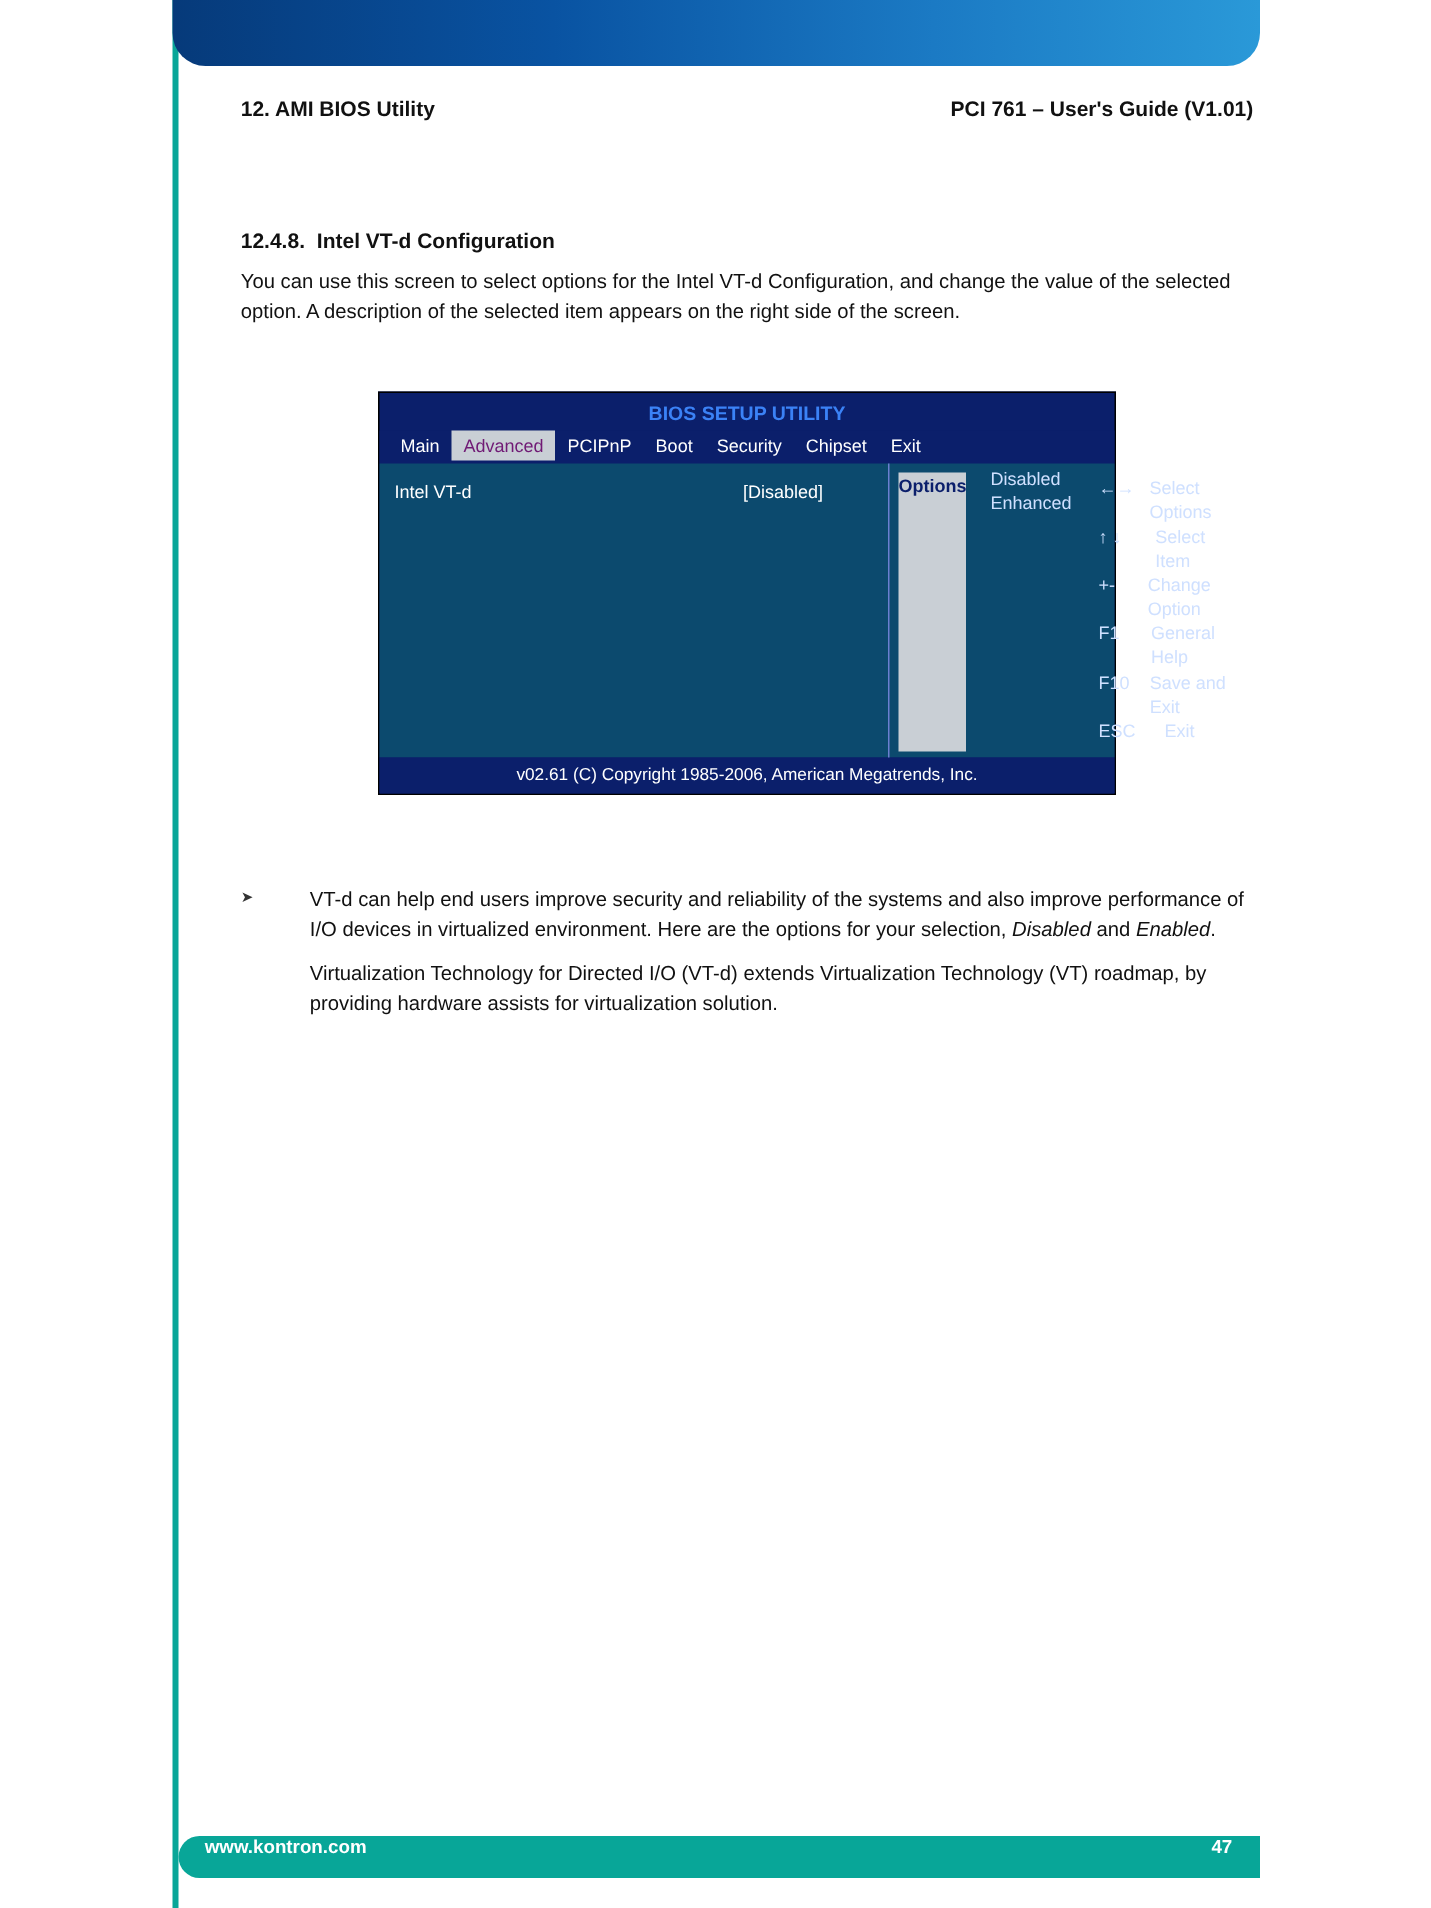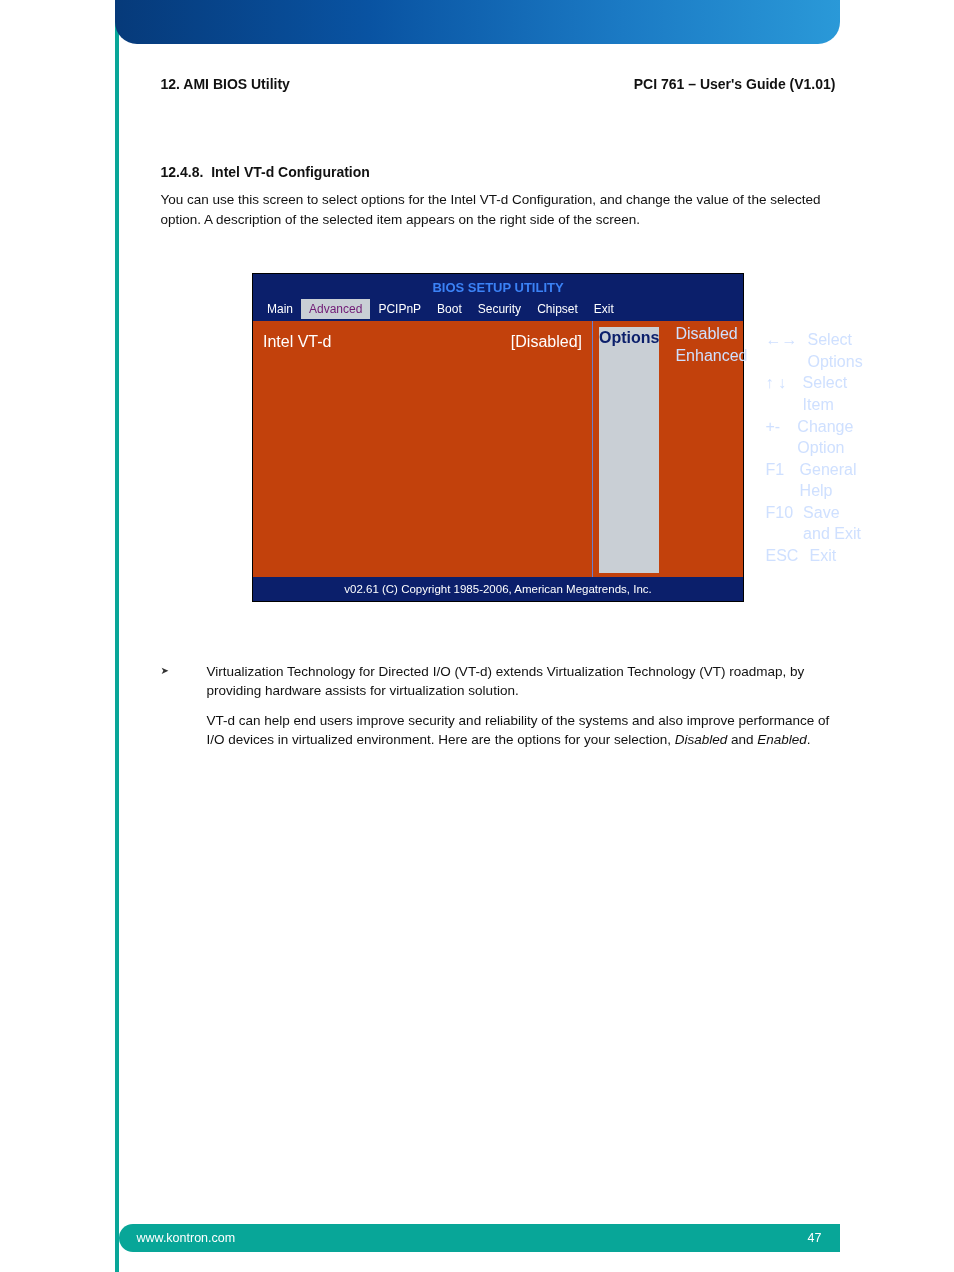--- a/index.html
+++ b/index.html
@@ -1,49 +1,49 @@
 <!DOCTYPE html>
 <html><head>
 <meta charset="utf-8">
 <style>
   html,body{margin:0;padding:0;font-family:Arial,Helvetica,sans-serif;color:#111;background:#fff}
-  .page{width:821px;height:1272px;margin:0 auto;position:relative;box-sizing:border-box;padding:16px 0 0 48px;overflow:hidden}
+  .page{width:821px;height:1272px;margin:0 auto;position:relative;box-sizing:border-box;padding:4px 0 0 48px;overflow:hidden}
   .left-rule{position:absolute;left:48px;top:0;bottom:0;width:4px;background:#08a698}
   .top-band{position:absolute;left:48px;right:48px;top:0;height:44px;border-radius:0 0 22px 22px;background:linear-gradient(90deg,#063a7a 0%,#0953a2 35%,#1b7ac4 70%,#2a99d8 100%)}
   .content{position:relative;padding:60px 52px 0 46px}
   .runhead{display:flex;justify-content:space-between;font-weight:700;font-size:14px}
   .section-title{font-weight:700;font-size:14px;margin-top:72px;color:#111}
   .section-title .num{margin-right:4px}
   .body-p{font-size:13.5px;line-height:1.45;margin-top:10px}
 
   .bios{width:490px;margin:44px auto 0 auto;background:#0b1f6b;border:1px solid #000}
   .bios-title{color:#3b82f6;text-align:center;font-weight:700;font-size:13px;padding:6px 0 4px 0}
   .bios-tabs{display:flex;gap:0;background:#0b1f6b;padding:0 6px 2px 6px;font-size:12px;font-weight:400;color:#fff}
   .bios-tab{padding:3px 8px;white-space:nowrap}
   .bios-tab.active{background:#c9cfd5;color:#701a75}
-  .bios-body{display:flex;background:#c2410c;font-size:16px}
+  .bios-body{display:flex;background:#0c4a6e;font-size:12px}
   .bios-left{flex:1;color:#fff;padding:12px 10px 160px 10px;position:relative}
   .setting-row{display:flex}
   .setting-label{flex:1}
-  .setting-val{width:120px;text-align:right}
+  .setting-val{width:120px;text-align:center}
   .bios-right{width:150px;border-left:1px solid #6b7fd0;display:flex;}
   .opt-header{background:#c9cfd5;color:#0b1f6b;text-align:center;font-weight:700;padding:2px 0;margin:6px 6px 4px 6px}
   .opt-list{padding:2px 10px 10px 10px;color:#cfe0ff}
   .opt-list div{line-height:1.35}
   .key-help{margin-top:auto;padding:8px 8px 10px 8px;color:#cfe0ff}
   .kh-row{display:flex;gap:10px;line-height:1.35}
   .kh-key{width:34px}
   .bios-footer{background:#0b1f6b;color:#fff;text-align:center;font-size:11.5px;padding:6px 0}
 
   .note-block{display:flex;margin-top:60px;font-size:13.5px;line-height:1.45}
   .note-arrow{width:90px;color:#333;font-size:10px;padding-top:2px}
   .note-body p{margin:0 0 10px 0}
   .note-body em{font-style:italic}
 
-  .bottom-band{position:absolute;left:52px;right:48px;bottom:20px;height:28px;border-radius:14px 0 0 14px;background:#08a698;color:#fff;display:flex;align-items:center;justify-content:space-between;padding:0 18px;font-size:12.5px;font-weight:400}
+  .bottom-band{position:absolute;left:52px;right:48px;bottom:20px;height:28px;border-radius:14px 0 0 14px;background:#08a698;color:#fff;display:flex;justify-content:space-between;padding:0 18px;font-size:12.5px;font-weight:700}
 </style>
 </head>
 <body>
 
 <div class="page">
   <div class="left-rule"></div>
   <div class="top-band"></div>
 
   <div class="content">
     <div class="runhead">
@@ -108,24 +108,24 @@
               </div>
           </div>
         </div>
       </div>
       <div class="bios-footer">v02.61 (C) Copyright 1985-2006, American Megatrends, Inc.</div>
     </div>
 
     <div class="note-block">
       <div class="note-arrow">➤</div>
       <div class="note-body">
-        <p>Virtualization Technology for Directed I/O (VT-d) extends Virtualization Technology (VT) roadmap, by providing hardware assists for virtualization solution.</p>
         <p>
           <span>VT-d can help end users improve security and reliability of the systems and also improve performance of I/O devices in virtualized environment. Here are the options for your selection, </span><em>Disabled</em><span> and </span><em>Enabled</em><span>.</span>
         </p>
+        <p>Virtualization Technology for Directed I/O (VT-d) extends Virtualization Technology (VT) roadmap, by providing hardware assists for virtualization solution.</p>
       </div>
     </div>
   </div>
 
   <div class="bottom-band">
     <span>www.kontron.com</span>
     <span>47</span>
   </div>
 </div>
 

